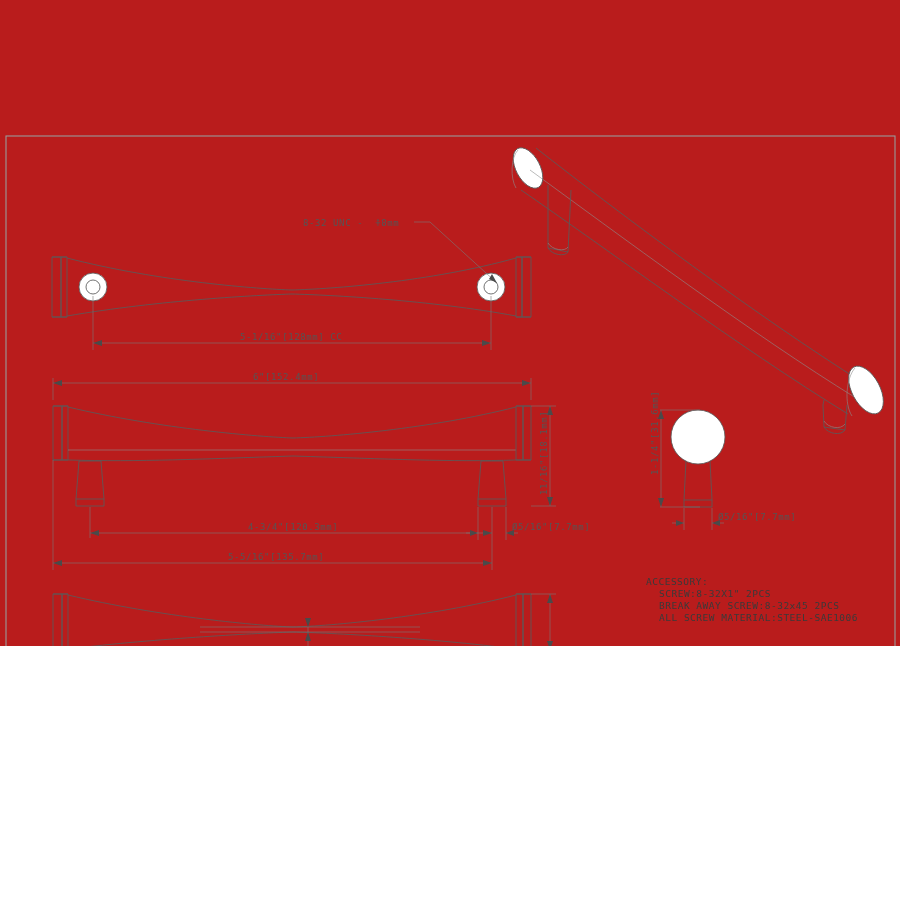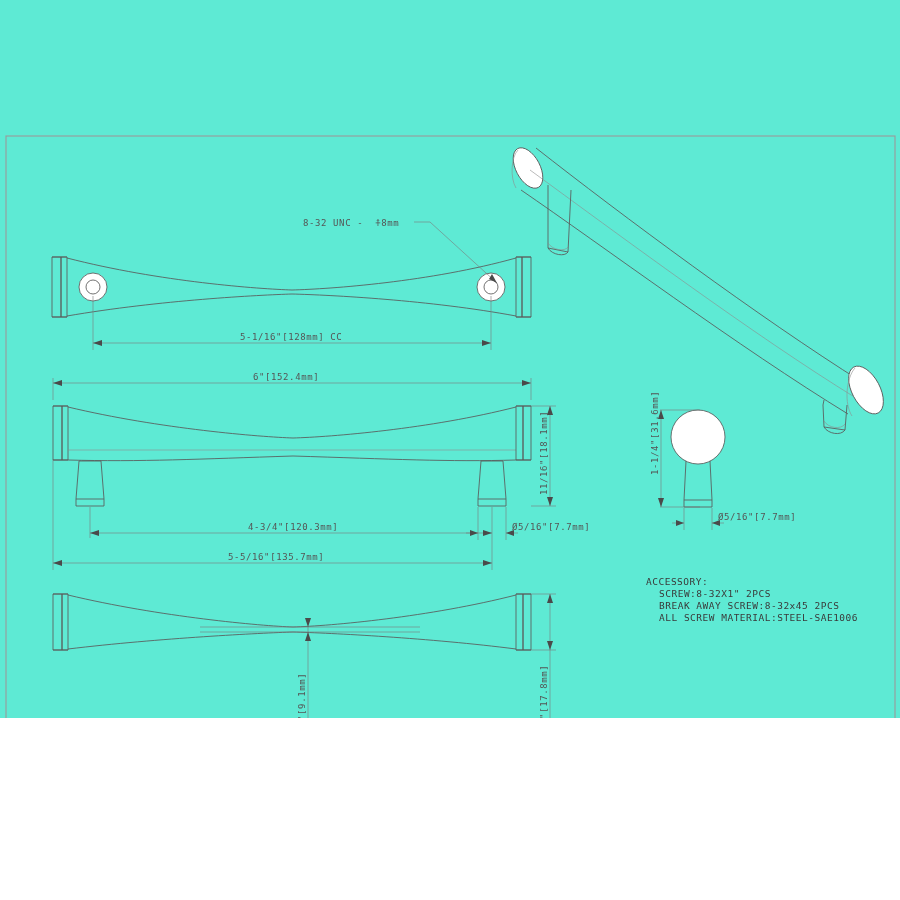--- a/index.html
+++ b/index.html
@@ -3,22 +3,22 @@
 <meta charset="utf-8">
 <style>
   html, body {
     margin: 0;
     padding: 0;
     background: #ffffff;
   }
   #sheet {
     position: relative;
     width: 900px;
-    height: 718px;
-    background: #5eead4;
+    height: 646px;
+    background: #b91c1c;
     font-family: "DejaVu Sans Mono", "Liberation Mono", monospace;
     overflow: hidden;
   }
   #drawing-svg {
     position: absolute;
     left: 0;
     top: 0;
     width: 900px;
     height: 900px;
   }

